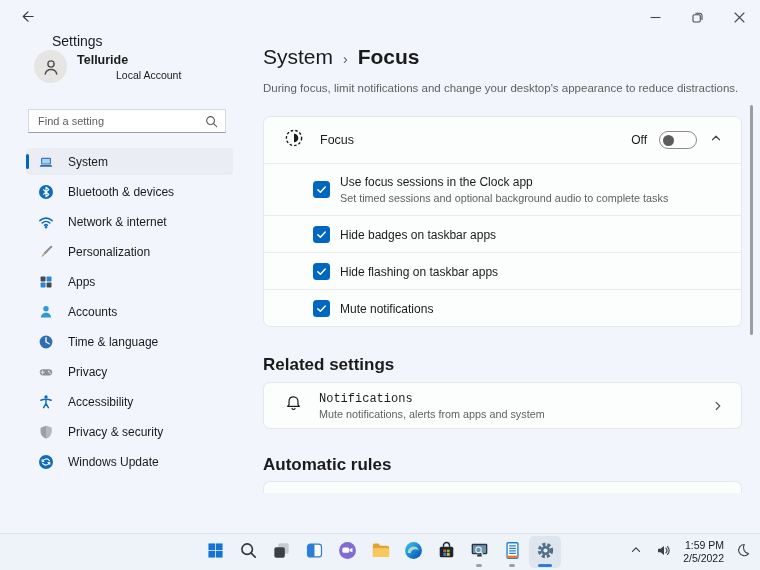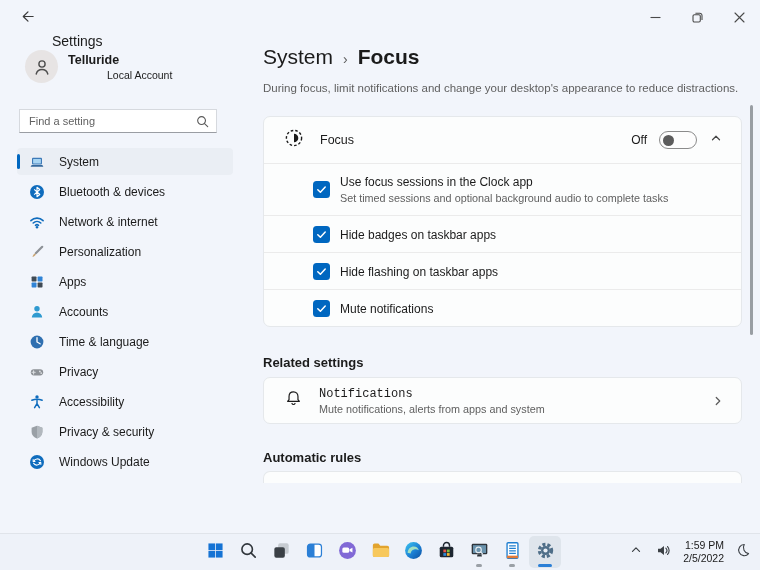--- a/index.html
+++ b/index.html
@@ -12,21 +12,21 @@
   .titlebar { height:36px; display:flex; align-items:center; padding-left:14px; flex:0 0 auto; }
   .back-btn { width:26px; height:24px; display:flex; align-items:center; justify-content:center; border-radius:4px; cursor:pointer; }
   .win-title { font-size:14px; margin-left:12px;margin-top:45px; }
   .win-controls { margin-left:auto; display:flex; height:100%; }
   .win-btn { width:42px; height:100%; display:flex; align-items:center; justify-content:center; cursor:pointer; }
 
   
   .body { flex:1 1 auto; display:flex; position:relative; overflow:hidden; }
 
   
-  .sidebar { width:243px; flex:0 0 auto; padding:6px 0 0 7px; }
+  .sidebar { width:243px; flex:0 0 auto; padding:6px 0 0 16px; }
   .profile { display:flex; align-items:center; gap:10px; margin:8px 0 0 18px; }
   .avatar { width:33px; height:33px; border-radius:50%; background:#e7e4e4; display:flex; align-items:center; justify-content:center; }
   .profile-name { font-size:12.5px; font-weight:700; }
   .profile-type { font-size:10.5px; margin-top:2px;margin-left:39px; }
   .searchbox { position:relative; margin:26px 0 0 12px; width:198px; }
   .searchbox input { width:100%; height:24px; border:1px solid #d6d9de; border-bottom:1px solid #9a9da3; border-radius:0; background:#ffffff; font-family:"Liberation Sans",sans-serif; font-size:11px; padding:0 26px 0 9px; color:#1b1b1b; outline:none; }
   .searchbox input::placeholder { color:#616161; }
   .search-glyph { position:absolute; right:8px; top:5px; }
   .nav { margin-top:15px; }
   .nav-item { position:relative; display:flex; align-items:center; gap:14px; height:27px; margin:3px 10px 3px 10px; padding-left:12px; border-radius:4px; cursor:pointer; }
@@ -55,21 +55,21 @@
   .exp-row.two-line { height:52px; align-items:center; }
   .checkbox { width:17px; height:17px; border-radius:3.5px; background:#0067c0; display:flex; align-items:center; justify-content:center; flex:0 0 auto; cursor:pointer; }
   .opt-text { margin-left:10px; }
   .opt-title { font-size:12px; }
   .opt-desc { font-size:10.8px; color:#5f5f5f; margin-top:3px; }
 
   .link-card { margin-top:10px; height:45px; display:flex; align-items:center; padding:0 18px 0 20px; cursor:pointer; }
   .link-label { font-size:12px; margin-left:16px; }
   .link-card .trailing { margin-left:auto; display:flex; }
 
-  .section-heading { margin-top:28px; font-size:13px; font-weight:700; }
+  .section-heading { margin-top:28px; font-size:17px; font-weight:700; }
   .notif-card { margin-top:7px; height:47px; display:flex; align-items:center; padding:0 16px 0 20px; cursor:pointer; }
   .notif-text { margin-left:16px; }
   .notif-title { font-size:12px;font-family:Liberation Mono, monospace; }
   .notif-desc { font-size:10.8px; color:#5f5f5f; margin-top:2px; }
   .notif-card .trailing { margin-left:auto; display:flex; }
 
   .heading-auto { margin-top:26px; }
   .partial-card { margin-top:6px; height:12px; border-radius:7px 7px 0 0; border-bottom:none; }
 
   .scrollbar-thumb { position:absolute; right:7px; top:69px; width:3px; height:230px; border-radius:2px; background:#999ea3; cursor:pointer; }

